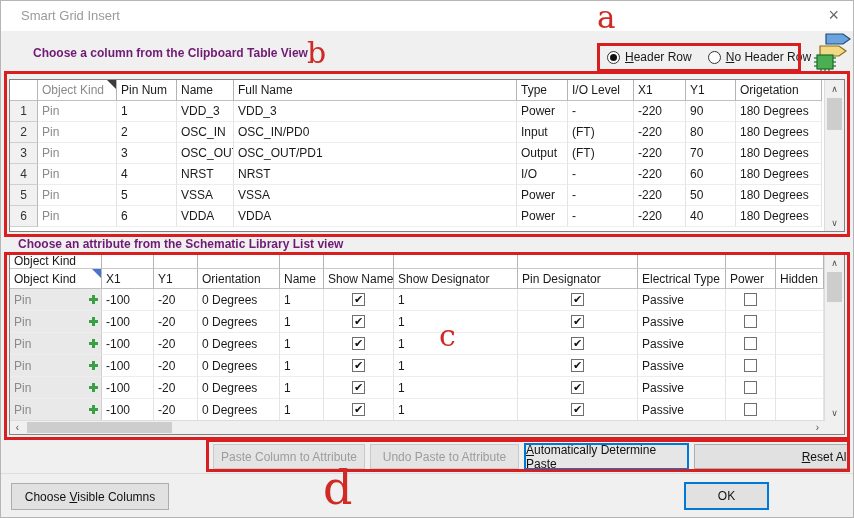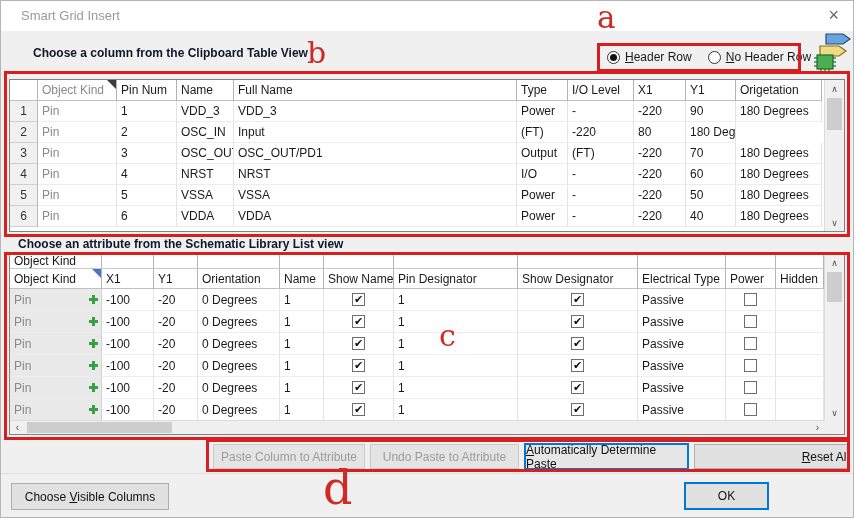--- a/index.html
+++ b/index.html
@@ -3,21 +3,21 @@
 <meta charset="utf-8">
 <style>
   html,body{margin:0;padding:0;}
   body{width:854px;height:518px;position:relative;overflow:hidden;
        font-family:"Liberation Sans",sans-serif;font-size:12px;color:#1a1a1a;
        background:#f0f0f0;}
   .dialog{position:absolute;inset:0;background:#f0f0f0;border:1px solid #b5b5b5;box-sizing:border-box;}
   .titlebar{position:absolute;left:0;top:0;width:100%;height:30px;background:#ffffff;text-decoration:underline;}
   .title{position:absolute;left:20px;top:7px;font-size:13px;color:#9a9a9a;}
   .close-x{position:absolute;right:14px;top:4px;font-size:18px;color:#666;line-height:20px;cursor:default;}
-  .sec-label{position:absolute;font-weight:bold;color:#0f172a;}
+  .sec-label{position:absolute;font-weight:bold;color:#701a75;}
   #lbl1{left:32px;top:45px;}
   #lbl2{left:17px;top:236px;}
 
   
   .radio-group{position:absolute;left:606px;top:49px;display:flex;gap:16px;align-items:center;}
   .radio-item{display:flex;align-items:center;gap:5px;}
   .radio{width:13px;height:13px;border:1px solid #333;border-radius:50%;background:#fff;position:relative;box-sizing:border-box;}
   .radio.selected::after{content:"";position:absolute;left:2px;top:2px;width:7px;height:7px;border-radius:50%;background:#111;}
   .radio-label u{text-decoration:underline;}
 
@@ -149,20 +149,21 @@
           <div class="cell">-</div>
           <div class="cell">-220</div>
           <div class="cell">90</div>
           <div class="cell">180 Degrees</div>
         </div>
         <div class="grid-row" style="grid-template-columns: 28px 79px 60px 57px 283px 51px 66px 52px 50px 86px; height: 21px;">
           <div class="cell numcell">2</div>
           <div class="cell graytext">Pin</div>
           <div class="cell">2</div>
           <div class="cell">OSC_IN</div>
+          <div class="cell">OSC_IN/PD0</div>
           <div class="cell">Input</div>
           <div class="cell">(FT)</div>
           <div class="cell">-220</div>
           <div class="cell">80</div>
           <div class="cell">180 Degrees</div>
         </div>
         <div class="grid-row" style="grid-template-columns: 28px 79px 60px 57px 283px 51px 66px 52px 50px 86px; height: 21px;">
           <div class="cell numcell">3</div>
           <div class="cell graytext">Pin</div>
           <div class="cell">3</div>
@@ -235,22 +236,22 @@
           <div class="cell gcell"></div>
           <div class="cell gcell"></div>
         </div>
         <div class="grid-row" style="grid-template-columns: 92px 52px 44px 82px 44px 70px 124px 120px 88px 50px 48px; height: 20px;">
           <div class="cell hcell">Object Kind<div class="tri-blue"></div></div>
           <div class="cell hcell">X1</div>
           <div class="cell hcell">Y1</div>
           <div class="cell hcell">Orientation</div>
           <div class="cell hcell">Name</div>
           <div class="cell hcell">Show Name</div>
+          <div class="cell hcell">Show Designator</div>
           <div class="cell hcell">Pin Designator</div>
-          <div class="cell hcell">Show Designator</div>
           <div class="cell hcell">Electrical Type</div>
           <div class="cell hcell">Power</div>
           <div class="cell hcell">Hidden</div>
         </div>
         <div class="grid-row" style="grid-template-columns: 92px 52px 44px 82px 44px 70px 124px 120px 88px 50px 48px; height: 22px;">
           <div class="cell pincell">Pin<div class="plus"></div></div>
           <div class="cell">-100</div>
           <div class="cell">-20</div>
           <div class="cell">0 Degrees</div>
           <div class="cell">1</div>

